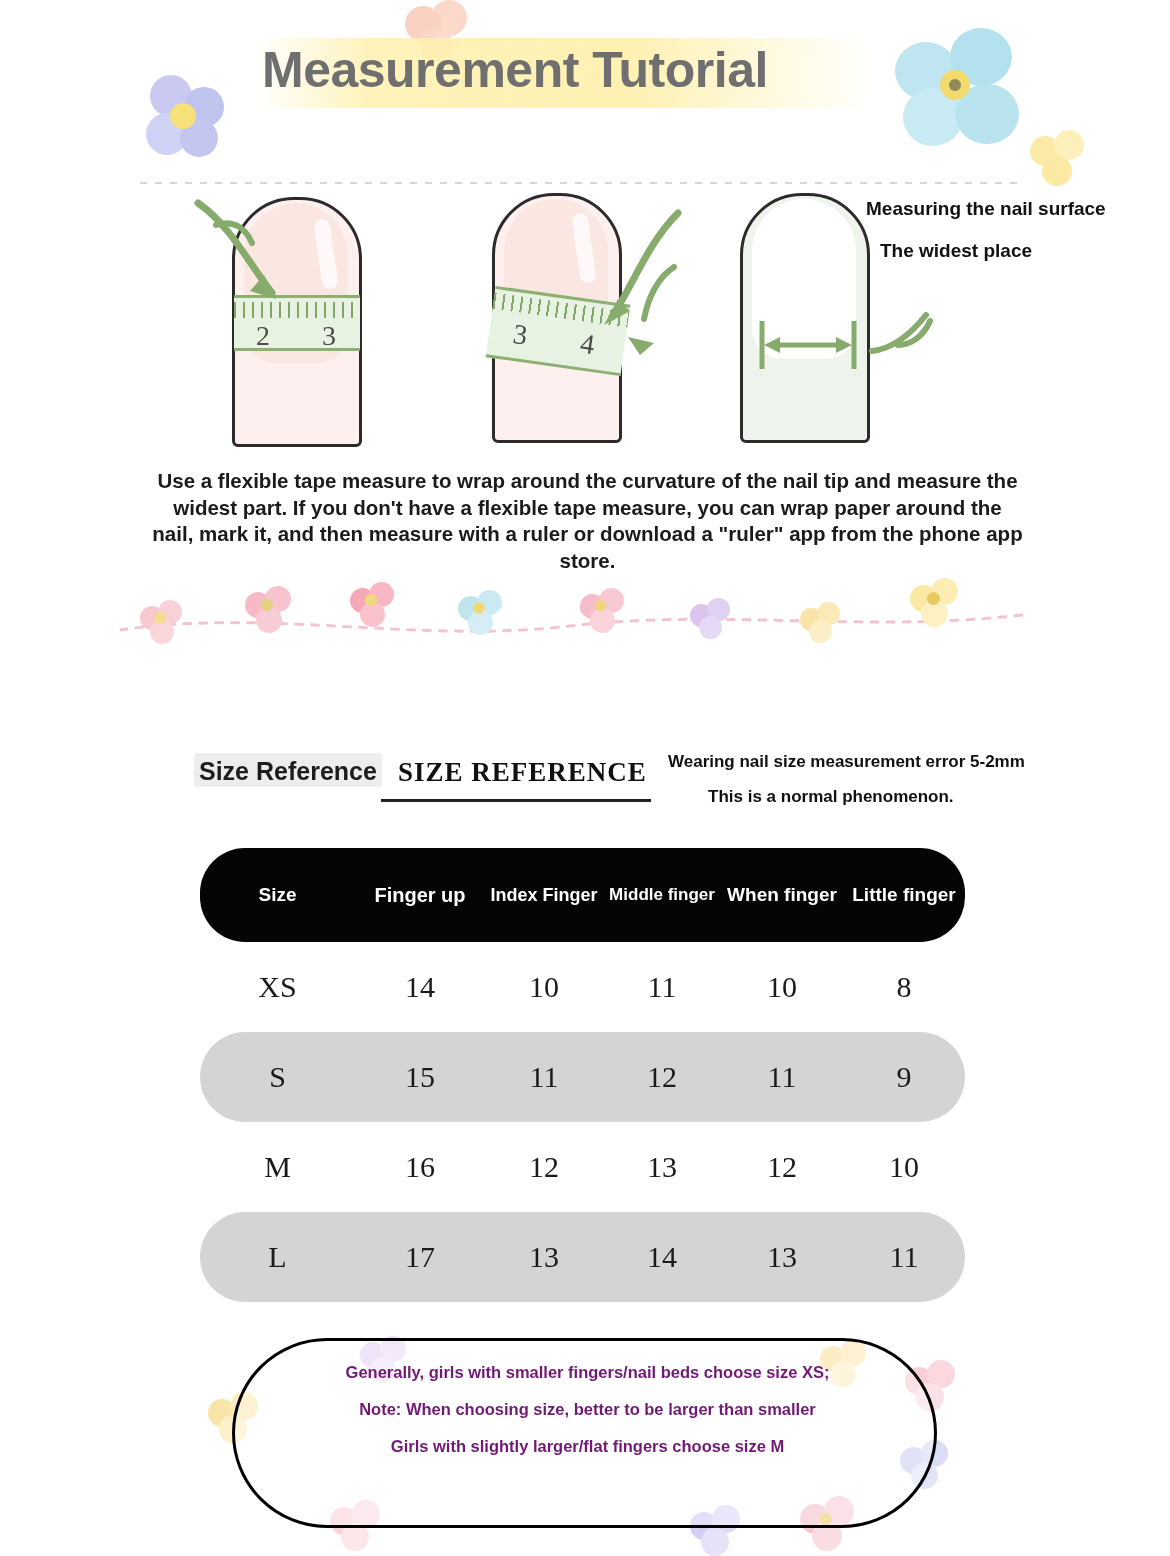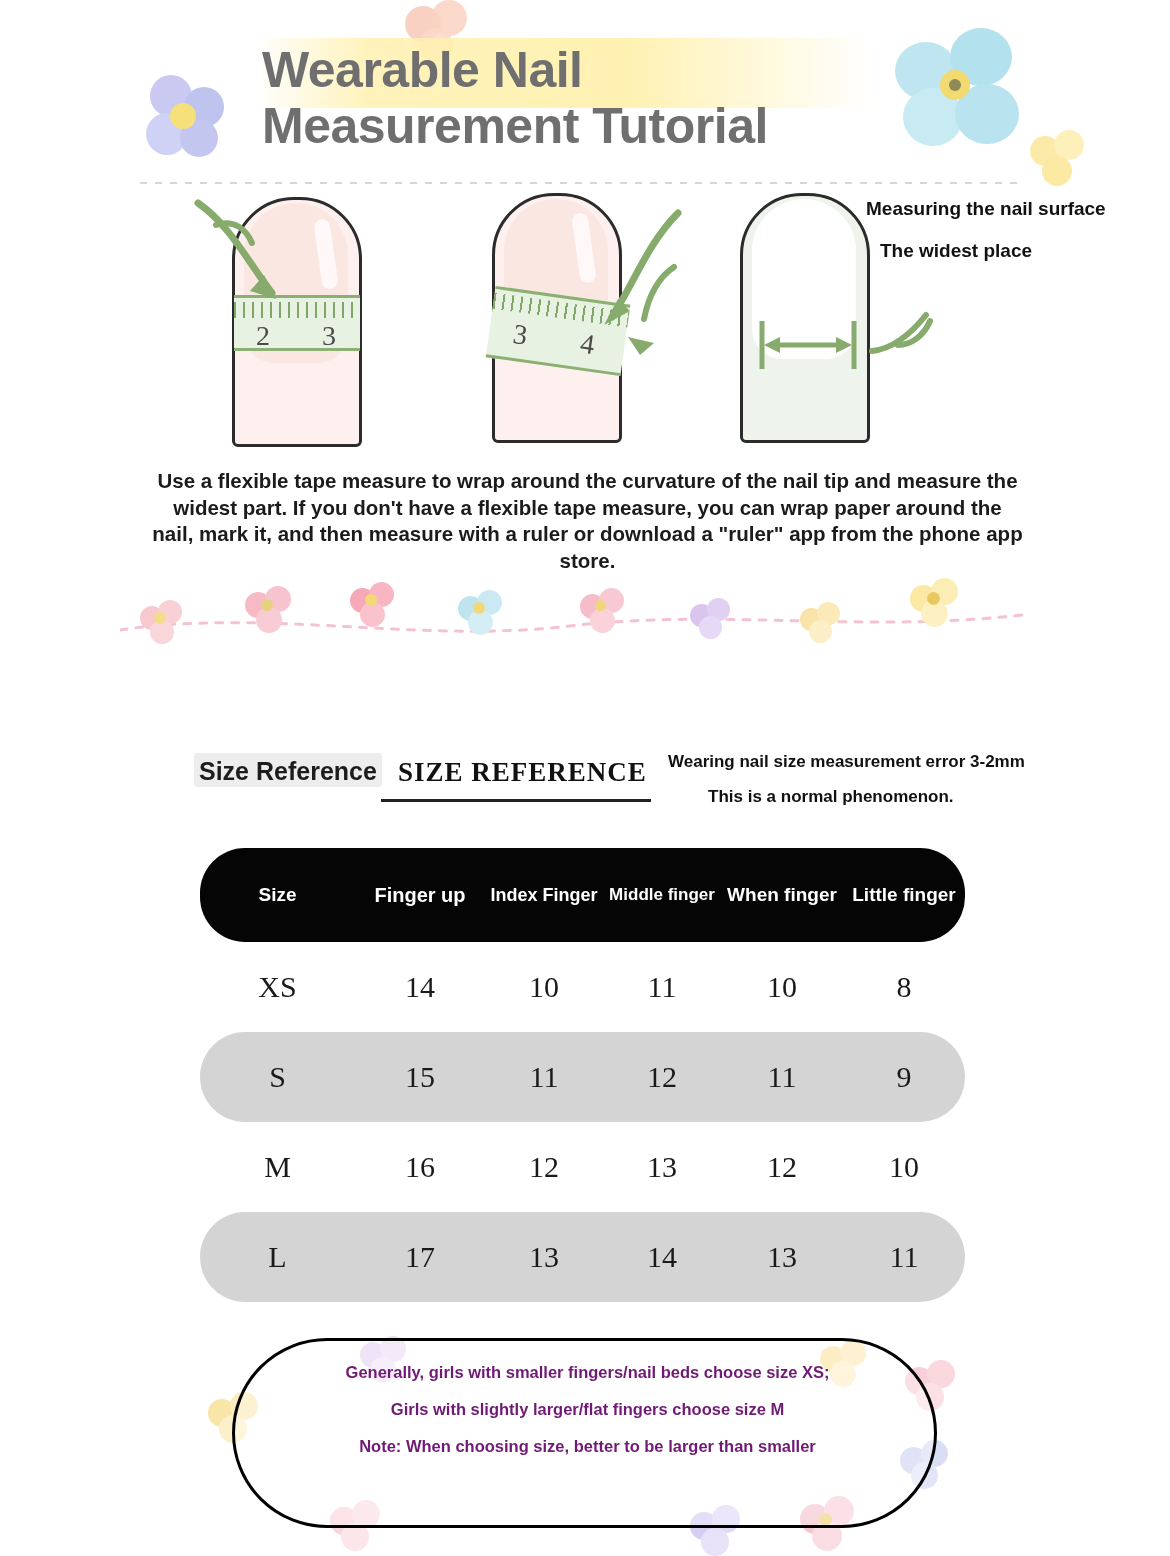--- a/index.html
+++ b/index.html
@@ -315,21 +315,20 @@
 </div>
 <div class="flower" style="left:1030px;top:130px;width:60px;height:60px;">
   <span class="petal" style="left:0;top:6px;width:30px;height:30px;background:#fbeaa8;"></span>
   <span class="petal" style="left:24px;top:0;width:30px;height:30px;background:#fdf0bb;"></span>
   <span class="petal" style="left:12px;top:26px;width:30px;height:30px;background:#fbe9a4;"></span>
 </div>
 
 <div id="header">
   <div id="header-highlight"></div>
   <div id="title">
-    <div>Wearable Nail</div>
     <div>Measurement Tutorial</div>
   </div>
   <div id="dash-line"></div>
 </div>
 
 <div id="illus">
 
   <div class="finger" style="left:232px;top:12px;width:130px;height:252px;">
     <div class="finger-body"></div>
     <div class="nail"></div>
@@ -436,21 +435,21 @@
     <span class="petal" style="left:11px;top:22px;width:27px;height:27px;background:#fdf1c4;"></span>
     <span class="fcenter" style="left:17px;top:14px;width:13px;height:13px;background:#e9c95e;"></span>
   </div>
 </div>
 
 <div id="sr-wrap">
   <div id="sr-hl"></div>
   <div id="sr-title">Size Reference</div>
   <div id="sr-title-serif">SIZE REFERENCE</div>
   <div id="sr-underline"></div>
-  <div id="sr-note1">Wearing nail size measurement error 3-2mm</div>
+  <div id="sr-note1">Wearing nail size measurement error 5-2mm</div>
   <div id="sr-note2">This is a normal phenomenon.</div>
 </div>
 
 <div id="table">
   <div class="trow head">
     <div class="cell c0">Size</div>
     <div class="cell c1">Finger up</div>
     <div class="cell c2">Index Finger</div>
     <div class="cell c3">Middle finger</div>
     <div class="cell c4">When finger</div>
@@ -532,16 +531,16 @@
 <div class="flower" style="left:800px;top:1496px;width:58px;height:58px;">
   <span class="petal" style="left:0;top:8px;width:30px;height:30px;background:#f6c5cf;"></span>
   <span class="petal" style="left:24px;top:0;width:30px;height:30px;background:#f9d2da;"></span>
   <span class="petal" style="left:12px;top:25px;width:30px;height:30px;background:#fadde3;"></span>
   <span class="fcenter" style="left:19px;top:17px;width:13px;height:13px;background:#efd178;"></span>
 </div>
 
 <div id="foot">
   <div id="foot-inner">
     <div>Generally, girls with smaller fingers/nail beds choose size XS;</div>
+    <div>Note: When choosing size, better to be larger than smaller</div>
     <div>Girls with slightly larger/flat fingers choose size M</div>
-    <div>Note: When choosing size, better to be larger than smaller</div>
   </div>
 </div>
 
 </body></html>

